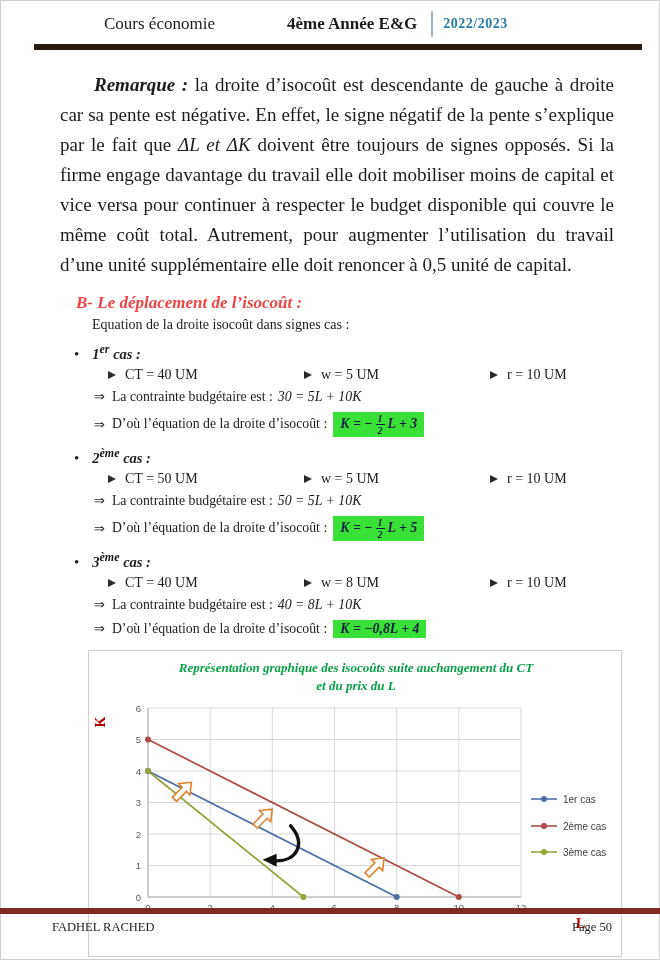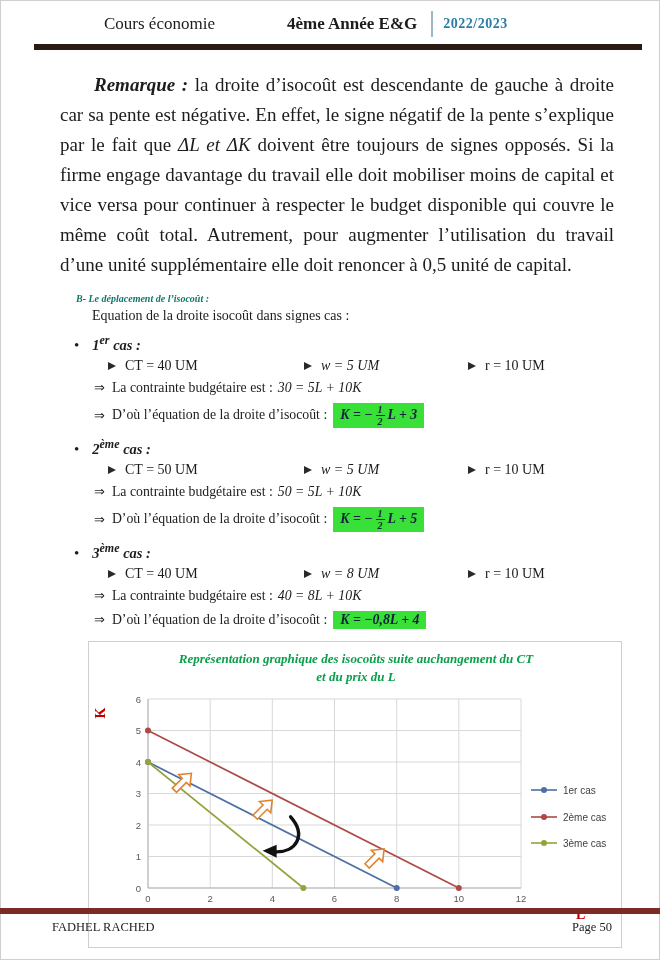--- a/index.html
+++ b/index.html
@@ -10,31 +10,31 @@
   .header{display:flex;align-items:center;height:36px;padding:6px 18px 0 18px;}
   .h-title{margin-left:86px;font-size:17px;}
   .h-sub{margin-left:72px;font-weight:bold;font-size:17px;}
   .h-sep{margin-left:14px;width:2px;height:26px;background:#9fb6c4;}
   .h-year{margin-left:10px;font-weight:bold;font-size:14px;color:var(--year);letter-spacing:.5px;}
   .header-bar{margin:2px 18px 0 34px;height:6px;background:var(--header_bar);}
   
   .remark{margin:20px 46px 0 60px;font-size:19px;line-height:1.58;text-align:justify;text-indent:34px;}
   .remark-label{font-weight:bold;font-style:italic;}
   
-  .section-title{margin:13px 0 0 76px;font-size:10px;font-weight:bold;font-style:italic;color:#0f766e;}
+  .section-title{margin:13px 0 0 76px;font-size:17px;font-weight:bold;font-style:italic;color:#ef4444;}
   .section-sub{margin:4px 0 0 92px;font-size:14px;}
   
   .case-title{margin:9px 0 2px 74px;font-size:14.5px;}
   .bullet{font-size:15px;margin-right:13px;}
   .case-name{font-weight:bold;font-style:italic;}
   .case-name sup{font-size:12px;}
   .case-items{display:flex;align-items:center;margin:4px 0 0 108px;font-size:14px;}
   .item{display:flex;align-items:center;}
   .item:nth-child(1){width:196px;}
-  .item:nth-child(2){width:164px;font-style:italic;}
+  .item:nth-child(2){width:186px;}
   .tri{width:0;height:0;border-left:8px solid #2a2a2a;border-top:4.5px solid transparent;
        border-bottom:4.5px solid transparent;display:inline-block;margin-right:9px;}
   .case-line{margin:6px 0 0 94px;font-size:13.8px;display:flex;align-items:center;}
   .darrow{font-family:"DejaVu Sans",sans-serif;font-size:13px;margin-right:7px;}
   .ceq{font-style:italic;margin-left:5px;}
   .eq-line{margin-top:7px;}
   .hl{background:var(--highlight);padding:1px 7px;margin-left:6px;font-style:italic;
       font-weight:bold;color:#14203f;display:inline-flex;align-items:center;}
   .frac{display:inline-flex;flex-direction:column;align-items:center;vertical-align:middle;
         font-size:10px;line-height:1.1;margin:0 3px;}

